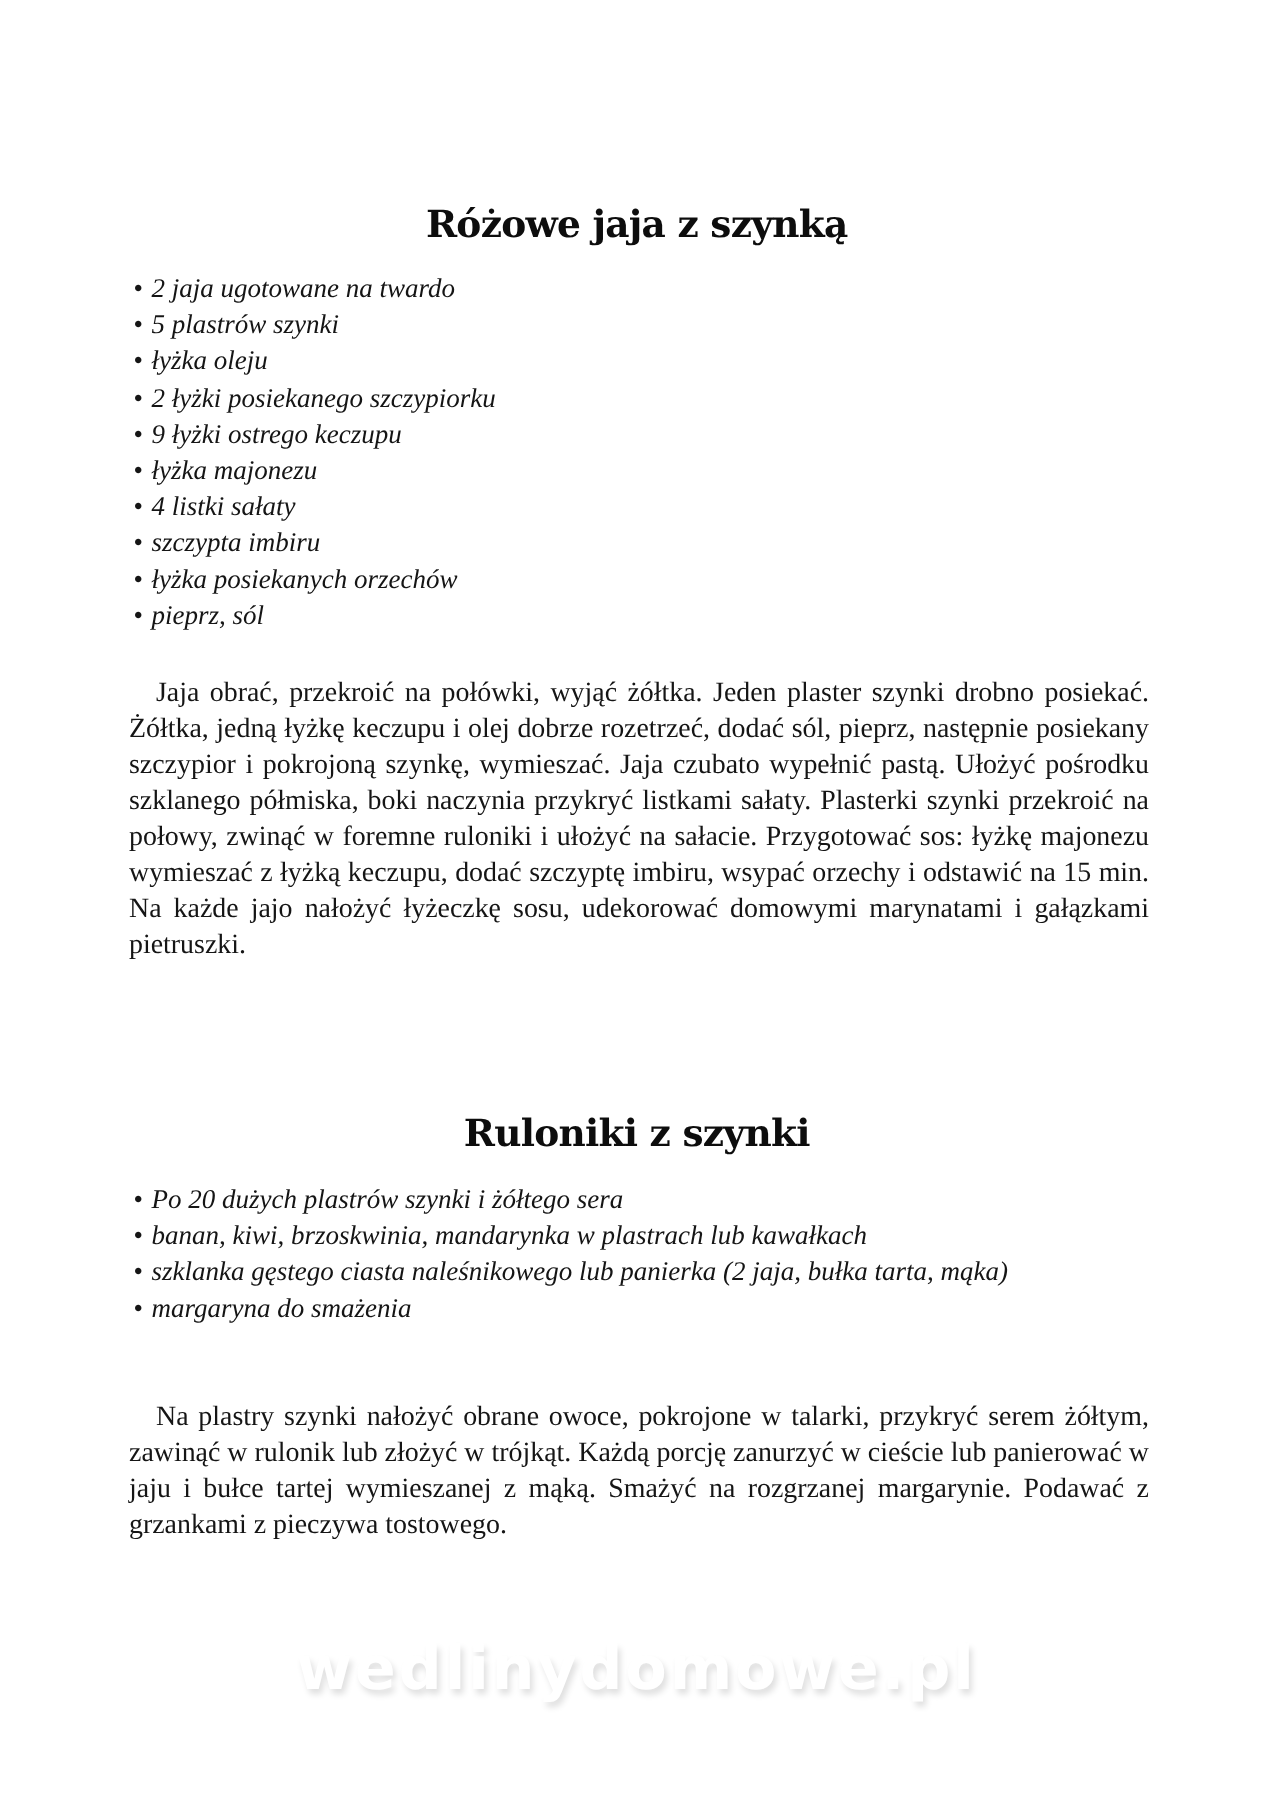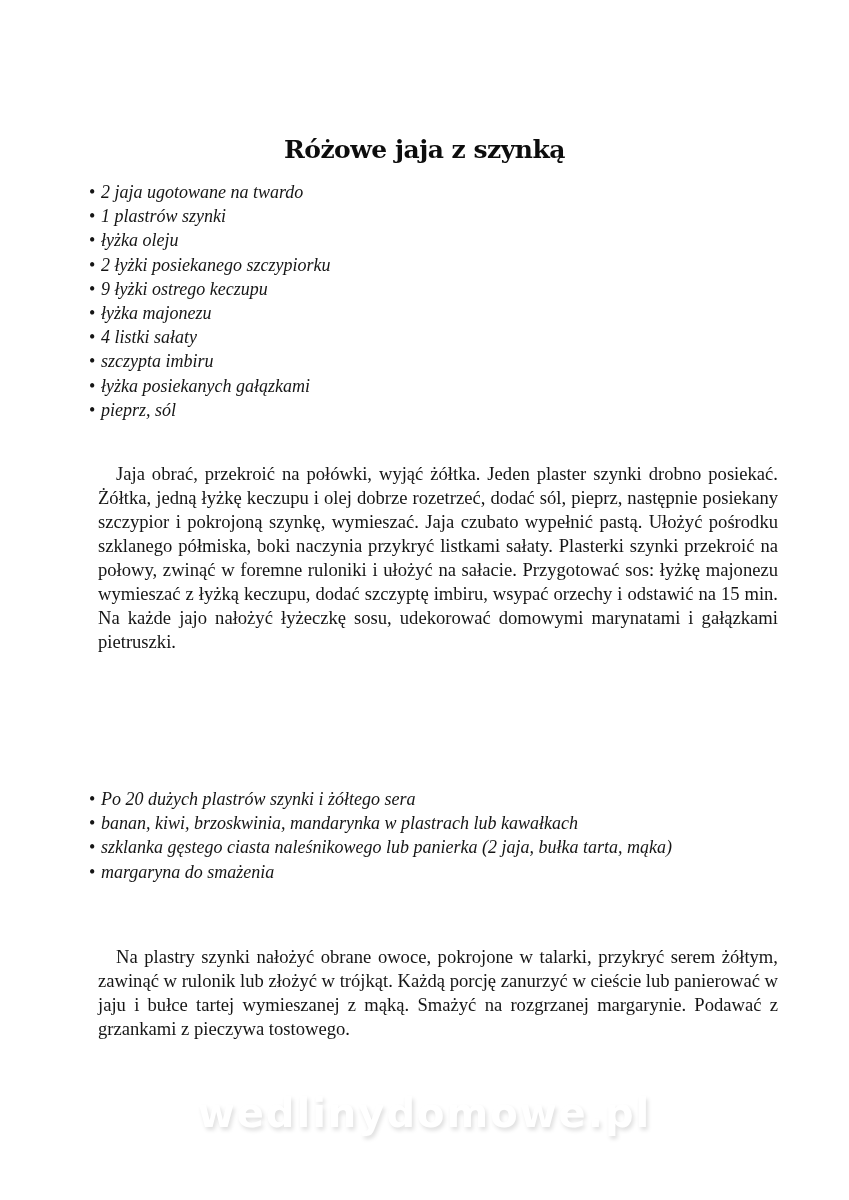--- a/index.html
+++ b/index.html
@@ -11,51 +11,52 @@
       letter-spacing: -0.5px; color: #0d0d0d;
     }
     .ingredients {
       position: absolute; left: 89px; margin: 0; padding: 0; list-style: none;
       font-family: "Liberation Serif", serif; font-style: italic; font-size: 18px;
       line-height: 24.2px; color: #151515;
     }
     .ingredients li { position: relative; padding-left: 12px; }
     .ingredients li .bullet { position: absolute; left: 0; top: 0; font-style: normal; }
     .para {
-      position: absolute; left: 86px; width: 680px; margin: 12px;
+      position: absolute; left: 86px; width: 680px; margin: 0;
       font-family: "Liberation Serif", serif; font-size: 18.6px; line-height: 24px;
       text-align: justify; text-indent: 18px; color: #151515;
     }
     .watermark {
       position: absolute; left: 0; width: 849px; top: 1090px; text-align: center;
       font-family: "DejaVu Sans", sans-serif; font-weight: bold; font-size: 40px;
       letter-spacing: 2px; color: #ffffff;
       text-shadow: 2px 3px 4px rgba(0,0,0,0.13);
     }
   </style>
 </head>
 <body>
 
 <div class="page">
 
   <div class="title" style="top:135px;">Różowe jaja z szynką</div>
   <ul class="ingredients" style="top:180px;">
     <li><span class="bullet">•</span><span>2 jaja ugotowane na twardo</span></li>
-    <li><span class="bullet">•</span><span>1 plastrów szynki</span></li>
+    <li><span class="bullet">•</span><span>5 plastrów szynki</span></li>
     <li><span class="bullet">•</span><span>łyżka oleju</span></li>
     <li><span class="bullet">•</span><span>2 łyżki posiekanego szczypiorku</span></li>
     <li><span class="bullet">•</span><span>9 łyżki ostrego keczupu</span></li>
     <li><span class="bullet">•</span><span>łyżka majonezu</span></li>
     <li><span class="bullet">•</span><span>4 listki sałaty</span></li>
     <li><span class="bullet">•</span><span>szczypta imbiru</span></li>
-    <li><span class="bullet">•</span><span>łyżka posiekanych gałązkami</span></li>
+    <li><span class="bullet">•</span><span>łyżka posiekanych orzechów</span></li>
     <li><span class="bullet">•</span><span>pieprz, sól</span></li>
   </ul>
   <p class="para" style="top:450px;">Jaja obrać, przekroić na połówki, wyjąć żółtka. Jeden plaster szynki drobno posiekać. Żółtka, jedną łyżkę keczupu i olej dobrze rozetrzeć, dodać sól, pieprz, następnie posiekany szczypior i pokrojoną szynkę, wymieszać. Jaja czubato wypełnić pastą. Ułożyć pośrodku szklanego półmiska, boki naczynia przykryć listkami sałaty. Plasterki szynki przekroić na połowy, zwinąć w foremne ruloniki i ułożyć na sałacie. Przygotować sos: łyżkę majonezu wymieszać z łyżką keczupu, dodać szczyptę imbiru, wsypać orzechy i odstawić na 15 min. Na każde jajo nałożyć łyżeczkę sosu, udekorować domowymi marynatami i gałązkami pietruszki.</p>
 
+  <div class="title" style="top:741px;">Ruloniki z szynki</div>
   <ul class="ingredients" style="top:787px;">
     <li><span class="bullet">•</span><span>Po 20 dużych plastrów szynki i żółtego sera</span></li>
     <li><span class="bullet">•</span><span>banan, kiwi, brzoskwinia, mandarynka w plastrach lub kawałkach</span></li>
     <li style="width:660px;"><span class="bullet">•</span><span>szklanka gęstego ciasta naleśnikowego lub panierka (2 jaja, bułka tarta, mąka)</span></li>
     <li><span class="bullet">•</span><span>margaryna do smażenia</span></li>
   </ul>
   <p class="para" style="top:933px;">Na plastry szynki nałożyć obrane owoce, pokrojone w talarki, przykryć serem żółtym, zawinąć w rulonik lub złożyć w trójkąt. Każdą porcję zanurzyć w cieście lub panierować w jaju i bułce tartej wymieszanej z mąką. Smażyć na rozgrzanej margarynie. Podawać z grzankami z pieczywa tostowego.</p>
 
   <div class="watermark">wedlinydomowe.pl</div>
 </div>

